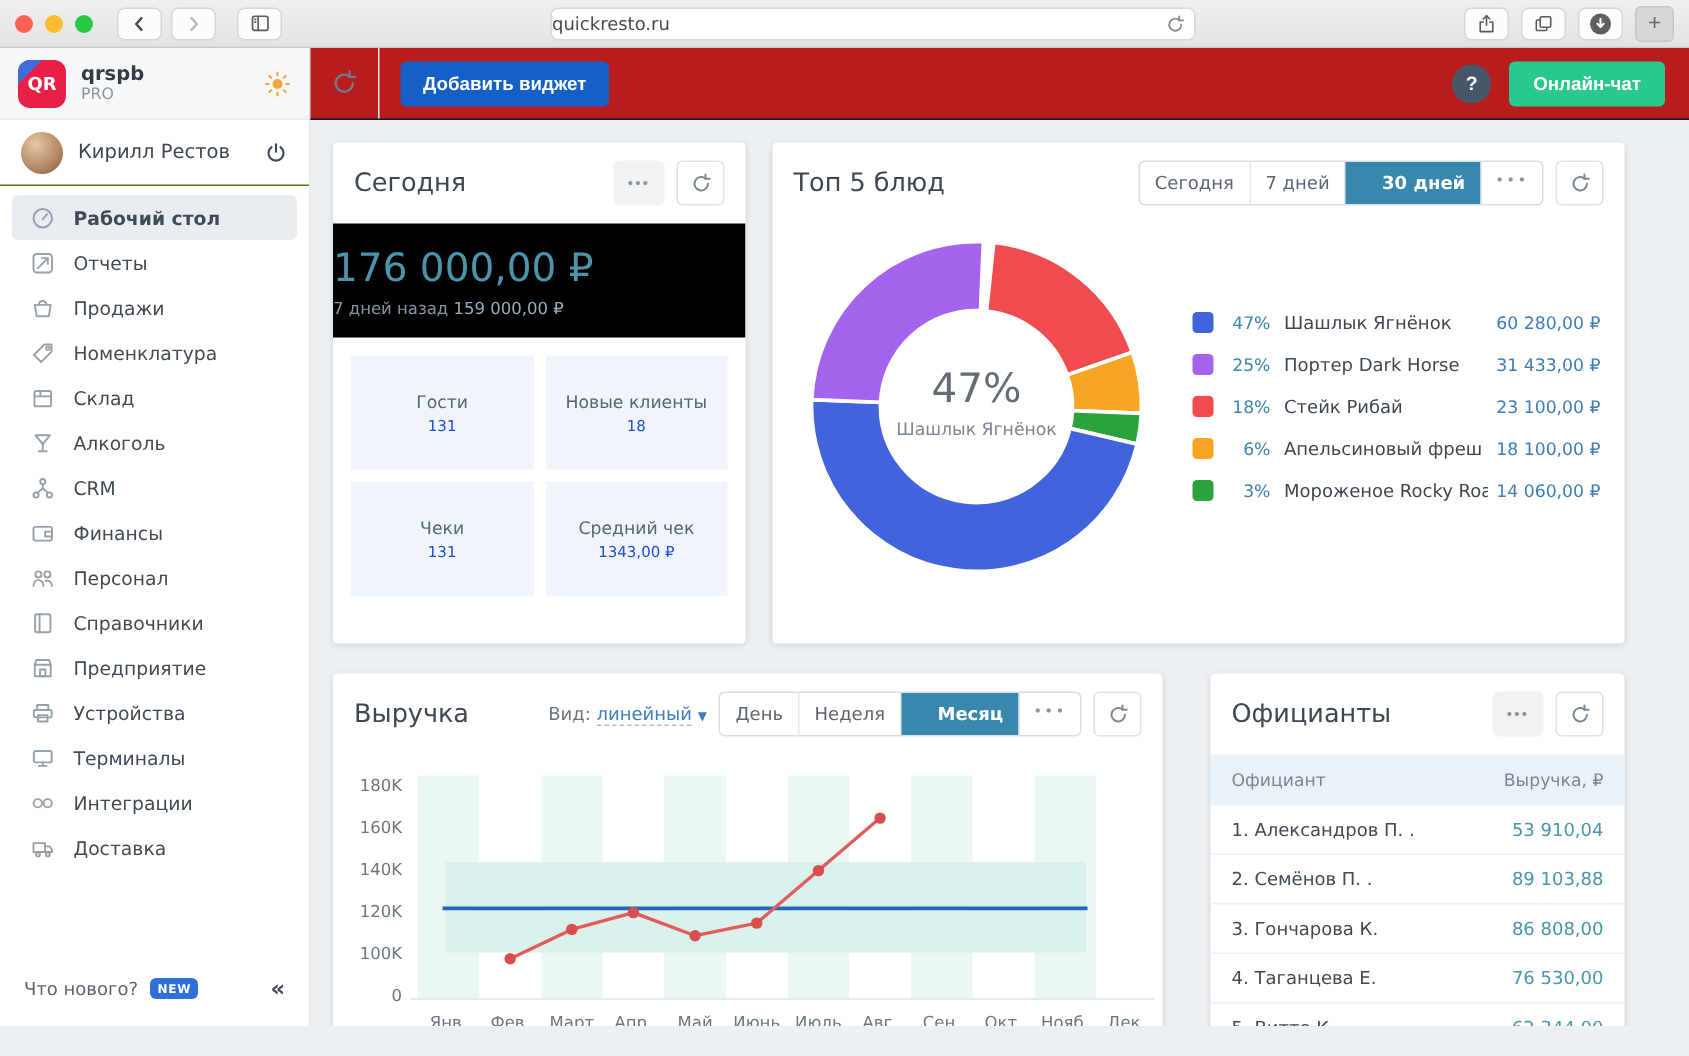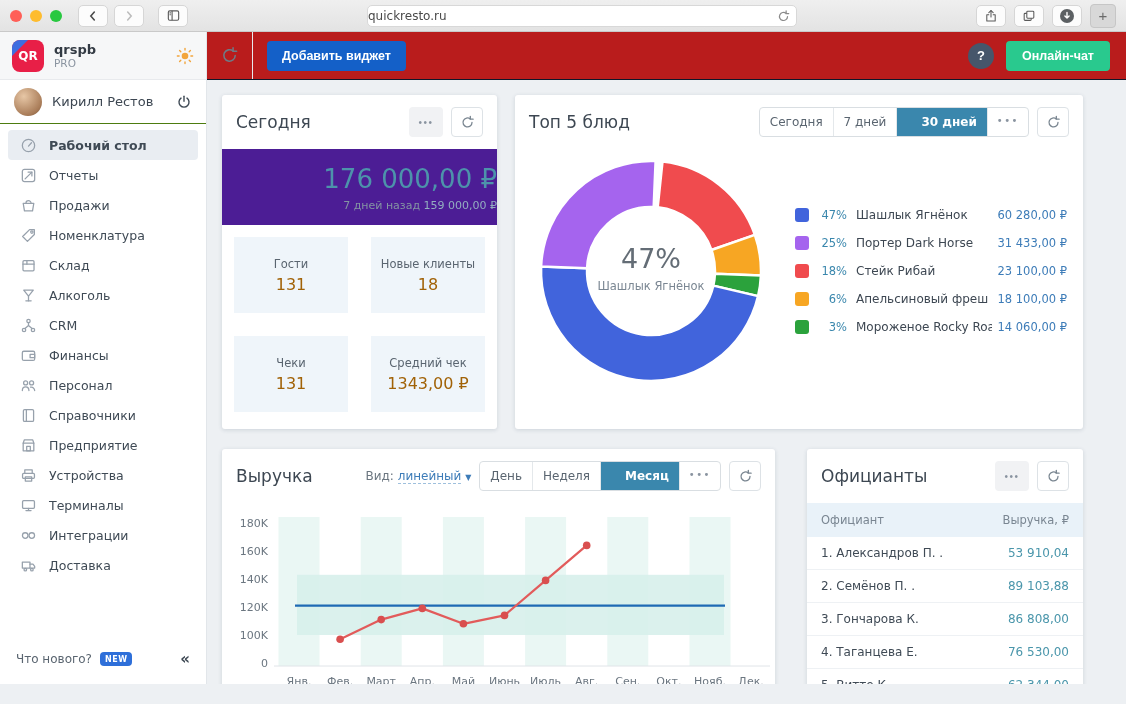--- a/index.html
+++ b/index.html
@@ -57,28 +57,28 @@
   .card-head { display:flex; align-items:center; padding:12px 14px; gap:10px; }
   .card-title { font-size:17px; color:#3d4752; }
   .head-actions { margin-left:auto; display:flex; gap:8px; align-items:center; }
   .dots-btn { min-width:34px; height:30px; border-radius:4px; background:#f1f2f4; border:none; color:#8a94a0;
     font-size:10px; letter-spacing:1.5px; }
   .refresh-btn { width:32px; height:30px; border-radius:4px; background:#fff; border:1px solid #dde2e6;
     display:flex; align-items:center; justify-content:center; }
 
   
   .card-today { left:15px; top:15px; width:275px; height:334px; }
-  .revenue-hero { background:#4c1d95; text-align:right; padding:15px 0 13px; }
+  .revenue-hero { background:#000000; text-align:left; padding:15px 0 13px; }
   .hero-amount { font-size:26px; color:#4d93ab; }
   .hero-compare { font-size:11px; color:#8494a3; margin-top:5px; }
   .hero-compare .cmp-amt { color:#93aec0; }
-  .stats-grid { display:grid; grid-template-columns:1fr 1fr; gap:23px; padding:12px; }
+  .stats-grid { display:grid; grid-template-columns:1fr 1fr; gap:8px; padding:12px; }
   .stat-box { background:#eff5fa; height:76px; display:flex; flex-direction:column; align-items:center; justify-content:center; gap:4px; }
   .stat-label { font-size:11.5px; color:#5a6570; }
-  .stat-value { font-size:16px; color:#a16207; }
+  .stat-value { font-size:10px; color:#1d4ed8; }
 
   
   .seg { display:flex; border:1px solid #d9dee2; border-radius:4px; overflow:hidden; background:#fff; }
   .seg-item { padding:7px 10px; font-size:12px; color:#5a6570; border-left:1px solid #e4e8eb; white-space:nowrap; }
   .seg-item:first-child { border-left:none; }
   .seg-item.active { background:#3a87ad; color:#fff; font-weight:bold;padding-left:24px; }
   .seg-dots { padding:7px 9px; font-size:10px; letter-spacing:1.5px; color:#8a94a0; border-left:1px solid #e4e8eb; }
 
   
   .card-dishes { left:308px; top:15px; width:568px; height:334px; }

